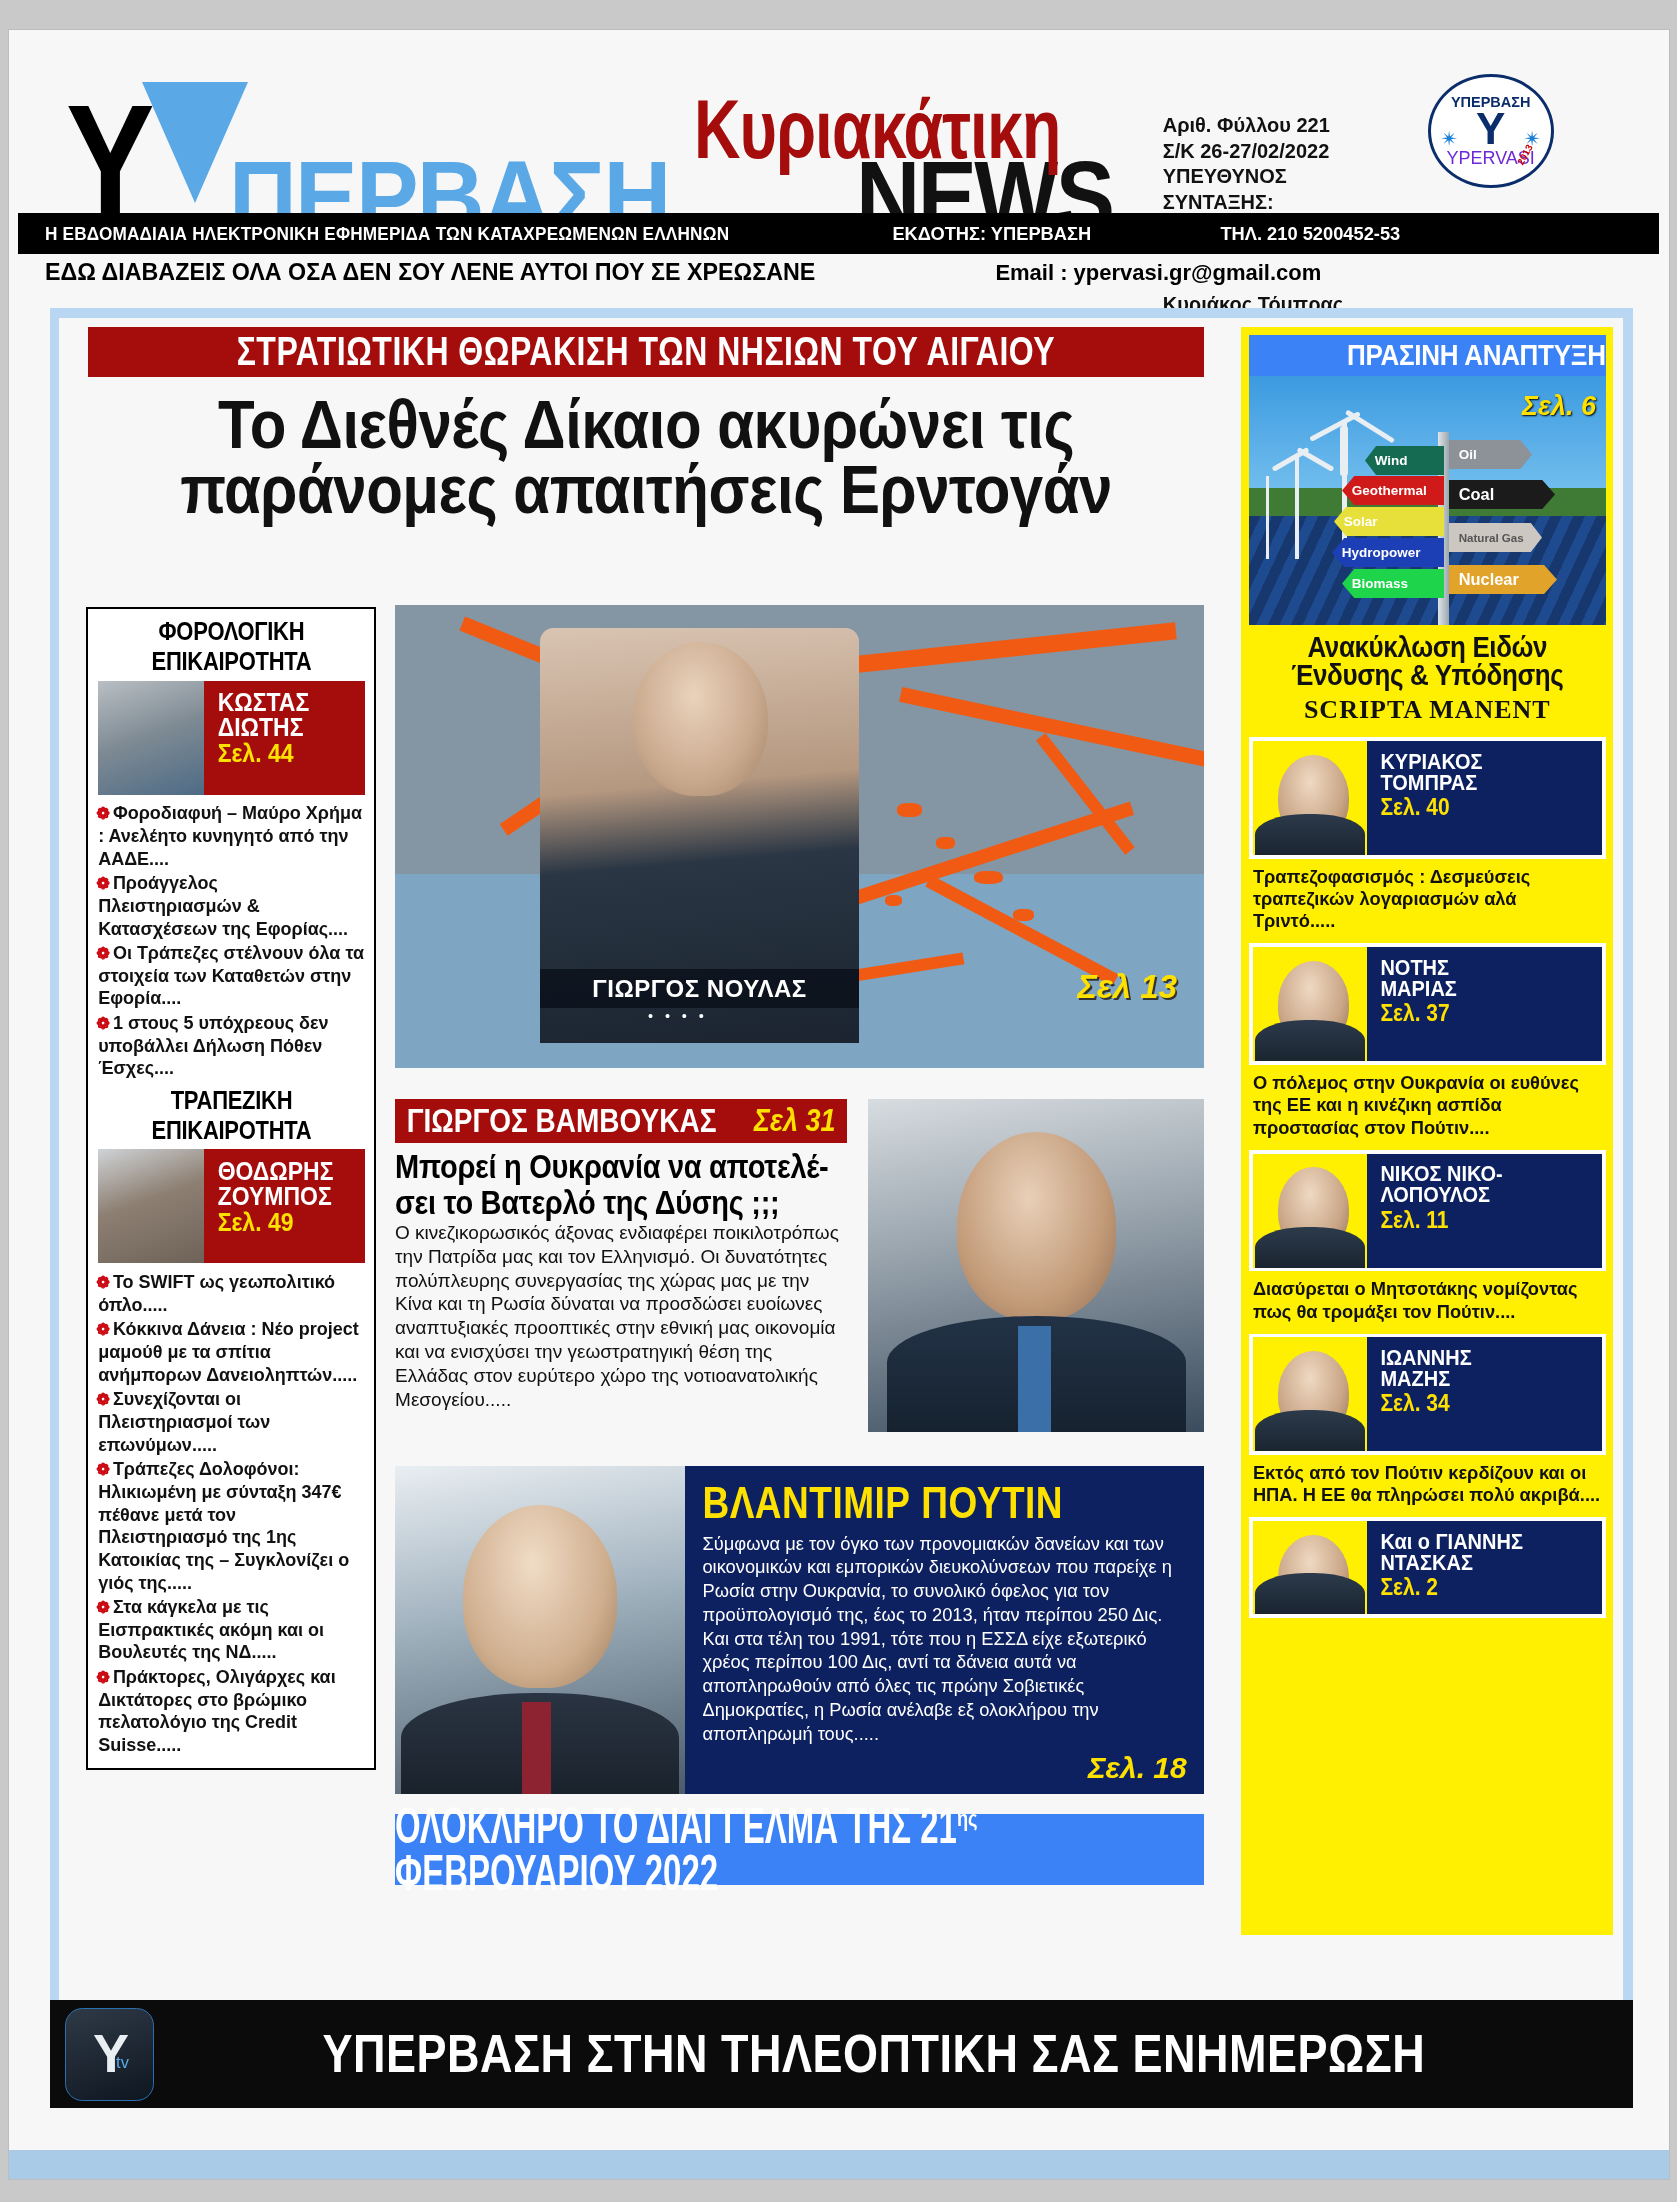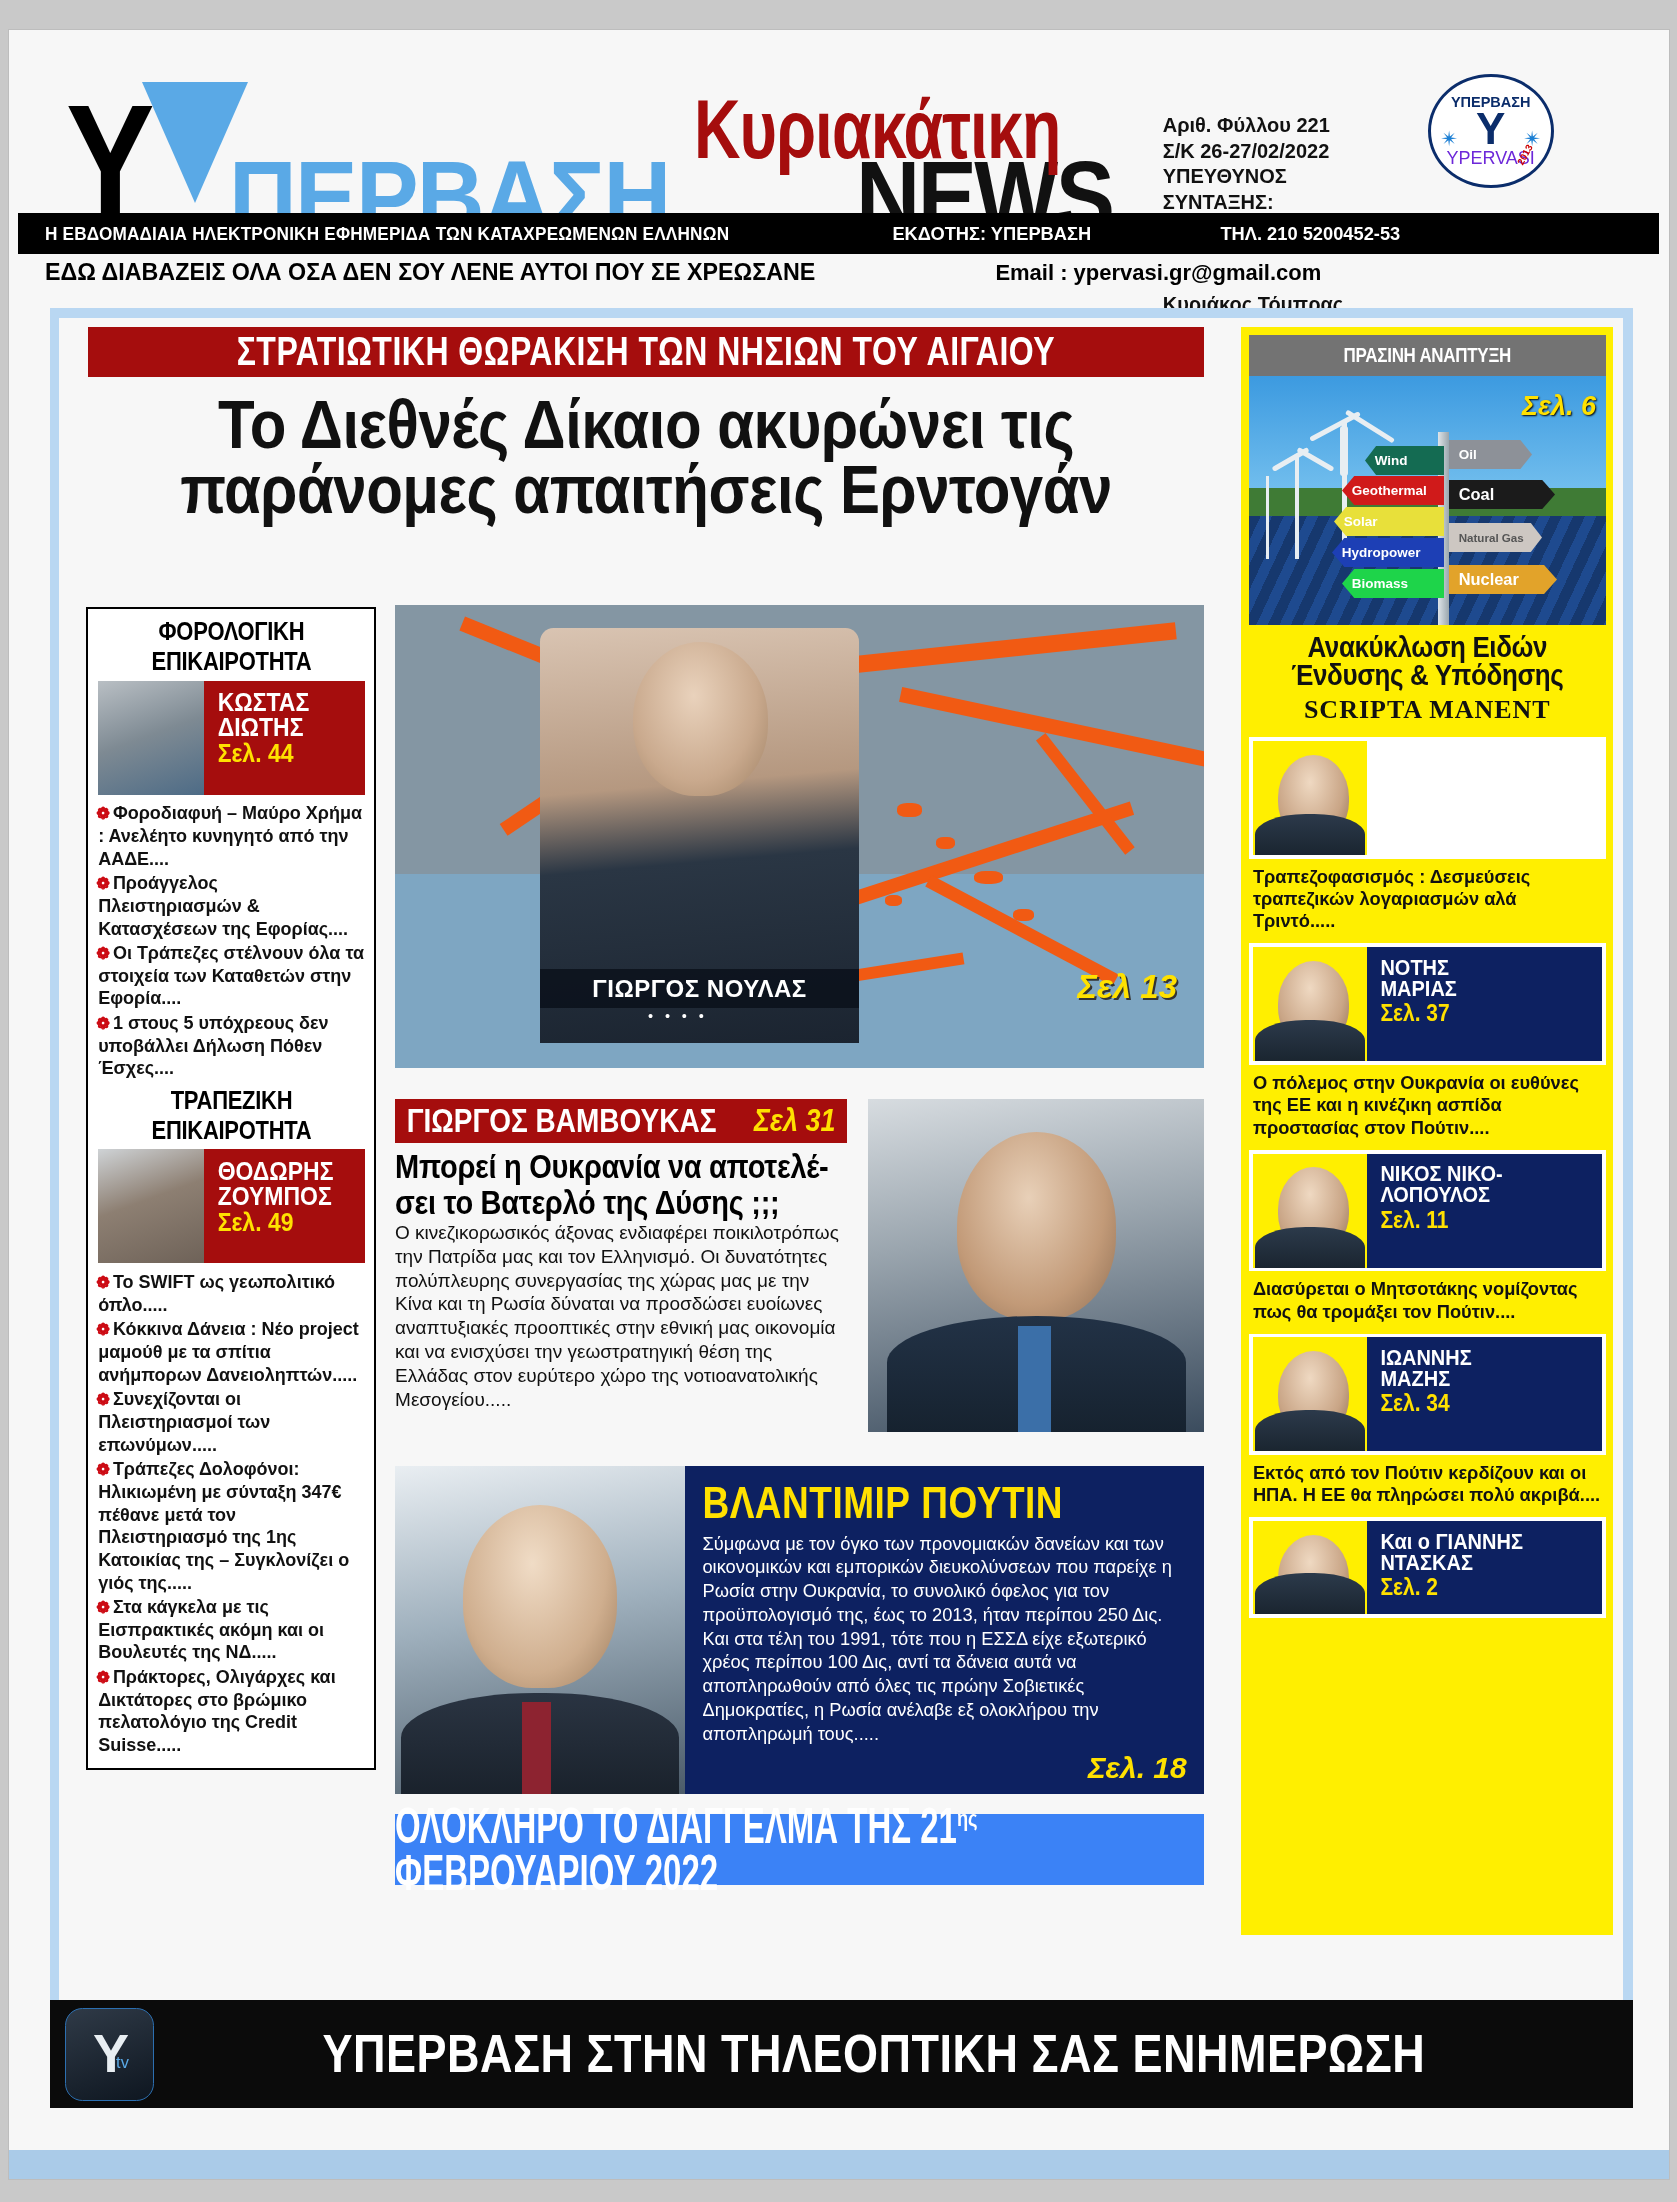--- a/index.html
+++ b/index.html
@@ -159,22 +159,22 @@
 
   .procl { position:absolute; left:326px; top:1487px; width:809px; height:71px;
            background:#3b82f6; color:#fff; display:flex; align-items:center; justify-content:center;
            font-size:33px; font-weight:bold; }
   .procl span { transform:scaleY(1.22); display:inline-block;}
   .procl sup { font-size:18.3px; }
 
   
   .rcol { position:absolute; right:9.7px; top:9.7px; width:372px; height:1608px;
           background:#ffef00; padding:7.7px; }
-  .green-title { background:#737373; color:#fff; height:41px; display:flex; align-items:center;
-                 justify-content:center; font-size:17px; font-weight:bold; letter-spacing:-0.3px;}
+  .green-title { background:#3b82f6; color:#fff; height:41px; display:flex; align-items:center;
+                 justify-content:flex-end; font-size:26px; font-weight:bold; letter-spacing:-0.3px;}
   .green-title span { transform:scaleY(1.15); display:inline-block;}
   .green-img { position:relative; height:249px; background:linear-gradient(180deg,#3c9ae0 0%,#7cc5f0 55%, #1d4b8c 100%); overflow:hidden;}
   .gi-ground { position:absolute; left:0; bottom:0; width:100%; height:44%;
                background:repeating-linear-gradient(115deg,#16386e 0 10.6px,#1e4a8f 10.6px 21px);}
   .gi-green { position:absolute; left:0; bottom:41%; width:100%; height:14%; background:#3f7b35;}
   .turb { position:absolute; background:#e8eef2; width:4.8px; }
   .blade { position:absolute; background:#e8eef2; height:4.8px; border-radius:2.9px;}
   .sel6 { position:absolute; right:9.7px; top:15.4px; color:#ffe100; font-size:27px;
           font-weight:bold; font-style:italic; text-shadow:1px 1px 1.9px #000;}
   .sign { position:absolute; height:29px; display:flex; align-items:center; padding-left:9.7px;
@@ -416,20 +416,25 @@
         <div>Ένδυσης &amp; Υπόδησης</div>
       </div>
       <div class="scripta">SCRIPTA  MANENT</div>
 
       <div class="rcard">
         <div class="rcard-in">
           <div class="ph">
                 <div class="f"></div>
                 <div class="s"></div>
               </div>
+          <div class="nm">
+            <div class="l">ΚΥΡΙΑΚΟΣ</div>
+            <div class="l">ΤΟΜΠΡΑΣ</div>
+            <div class="pg">Σελ. 40</div>
+          </div>
         </div>
       </div>
       <div class="rtext">Τραπεζοφασισμός : Δεσμεύσεις τραπεζικών λογαριασμών αλά Τριντό.....</div>
 
       <div class="rcard">
         <div class="rcard-in">
           <div class="ph">
                 <div class="f"></div>
                 <div class="s"></div>
               </div>

